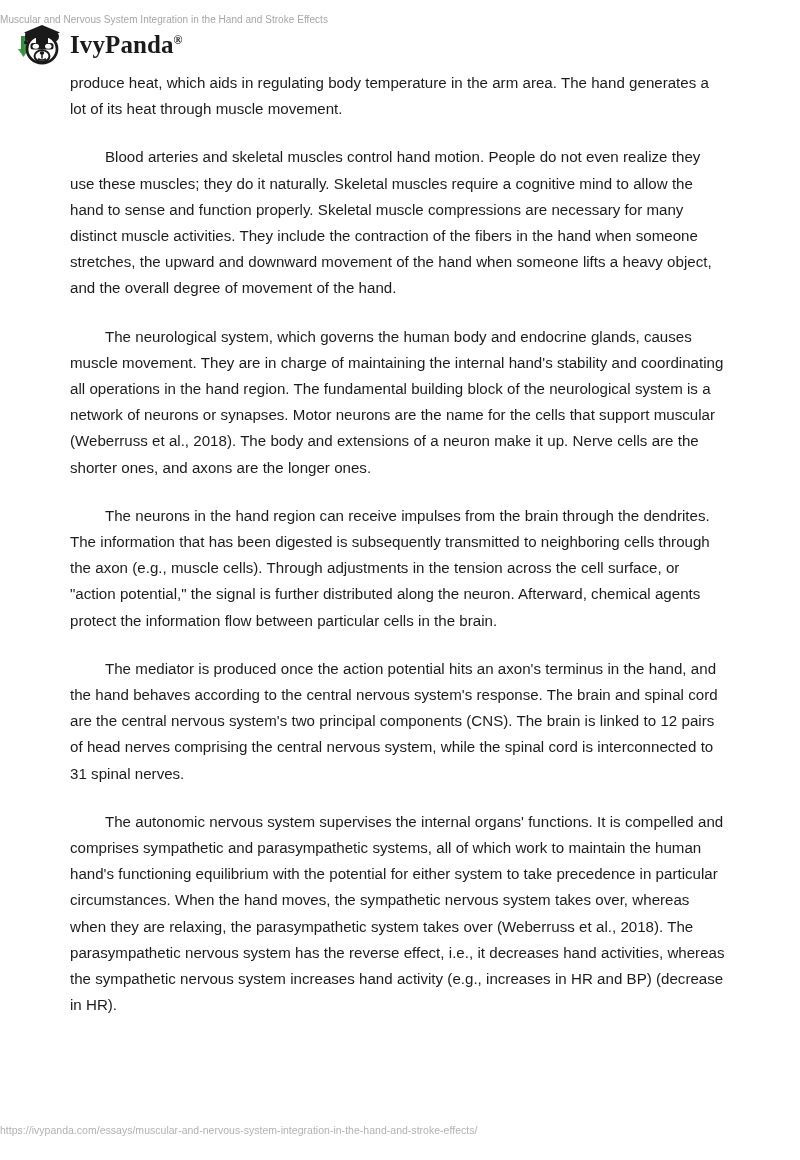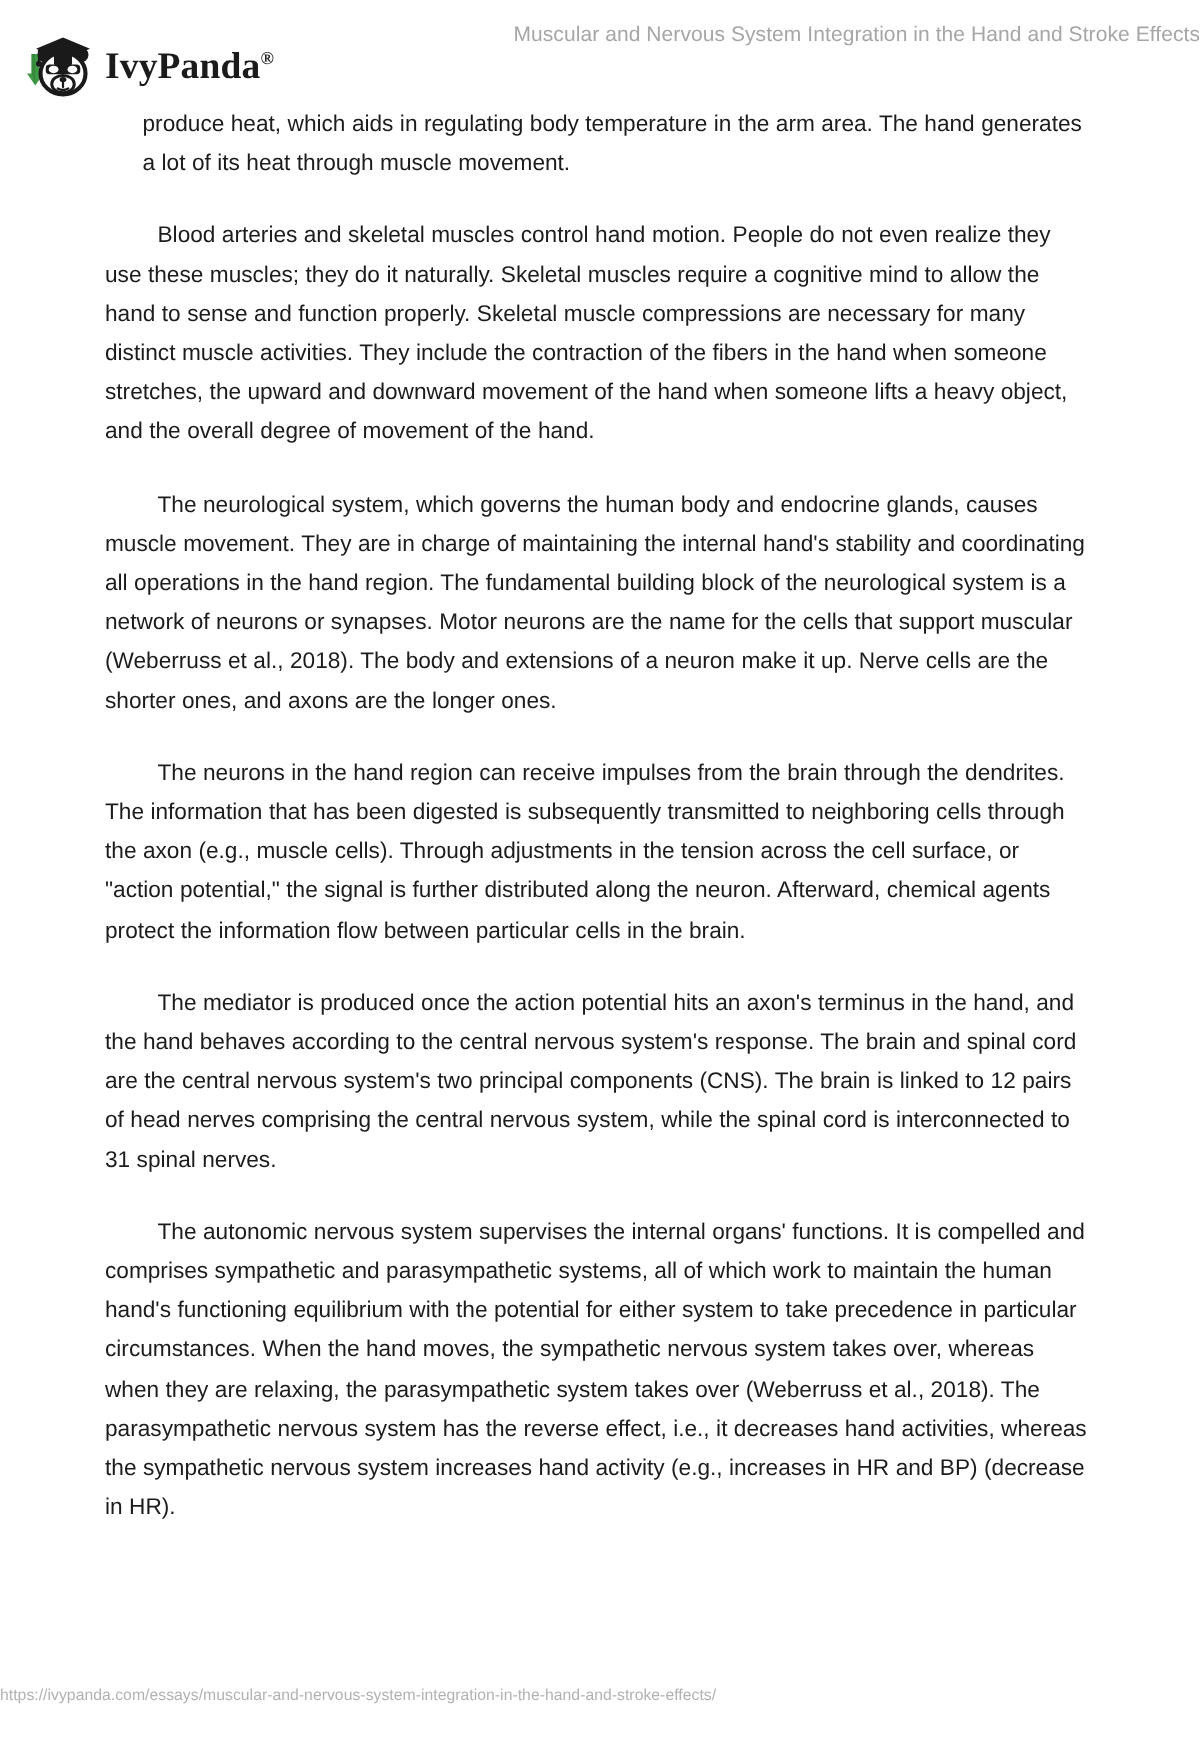--- a/index.html
+++ b/index.html
@@ -52,48 +52,46 @@
   .brand-reg {
     font-size: 12px;
     vertical-align: super;
     font-weight: 700;
   }
   .header-title {
     position: absolute;
     left: 0;
     right: 0;
     top: 14px;
-    text-align: right;
-    font-size: 14px;
+    text-align: left;
+    font-size: 10px;
     color: #a6a6a6;
     font-family: "Liberation Sans", sans-serif;
     letter-spacing: 0.05px;
     white-space: nowrap;
-    padding-left: 10px;
   }
 
   
   .article {
     position: absolute;
     top: 70px;
     left: 70px;
     width: 655px;
   }
   .para {
     margin: 0 0 22px 0;
     font-size: 15.1px;
     line-height: 26.2px;
     color: #1c1c1c;
     text-align: left;
     text-indent: 35px;
     word-spacing: 0.1px;
   }
   .para.no-indent {
     text-indent: 0;
-    margin-left: 25px;
   }
 
   
   .page-footer {
     position: absolute;
     left: 0;
     width: 800px;
     bottom: 22px;
     text-align: left;
   }

